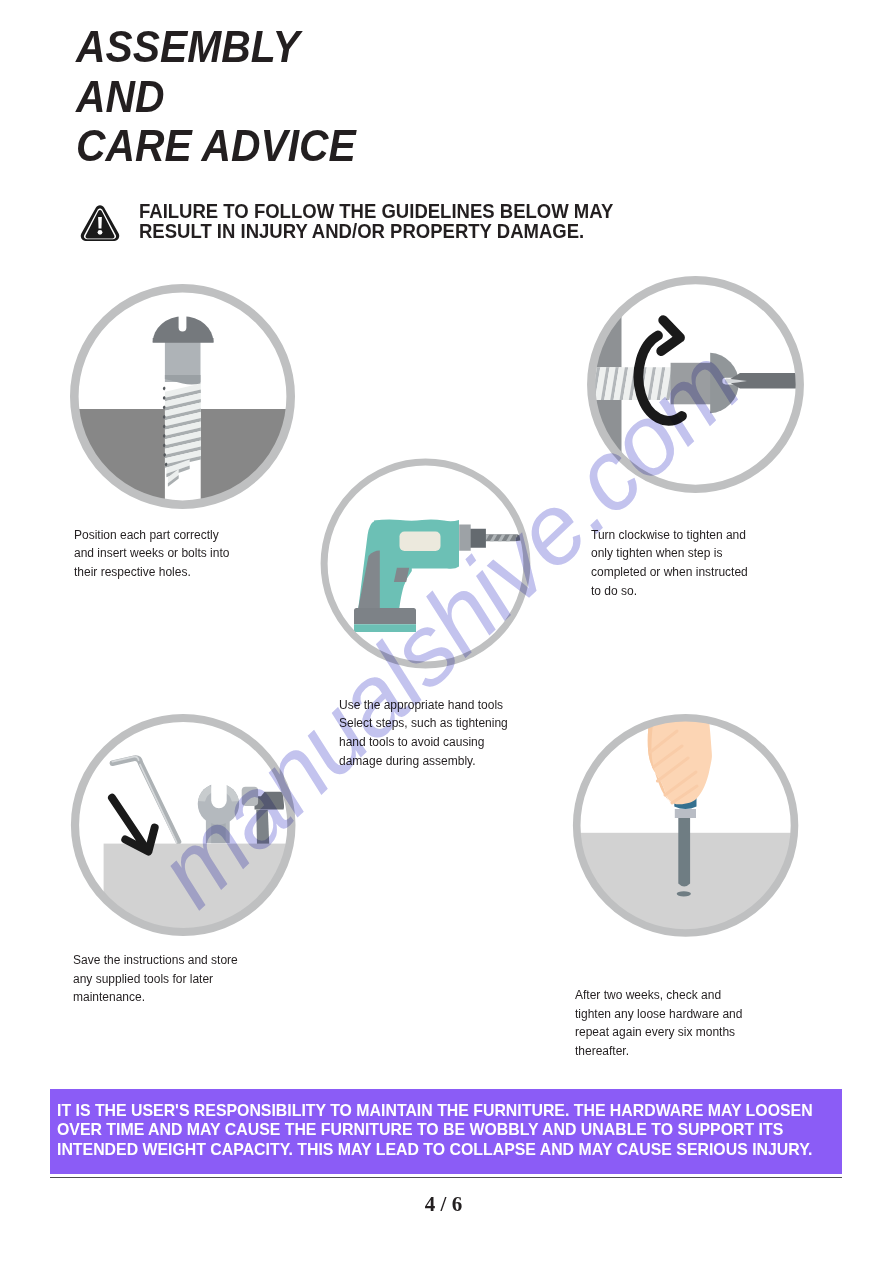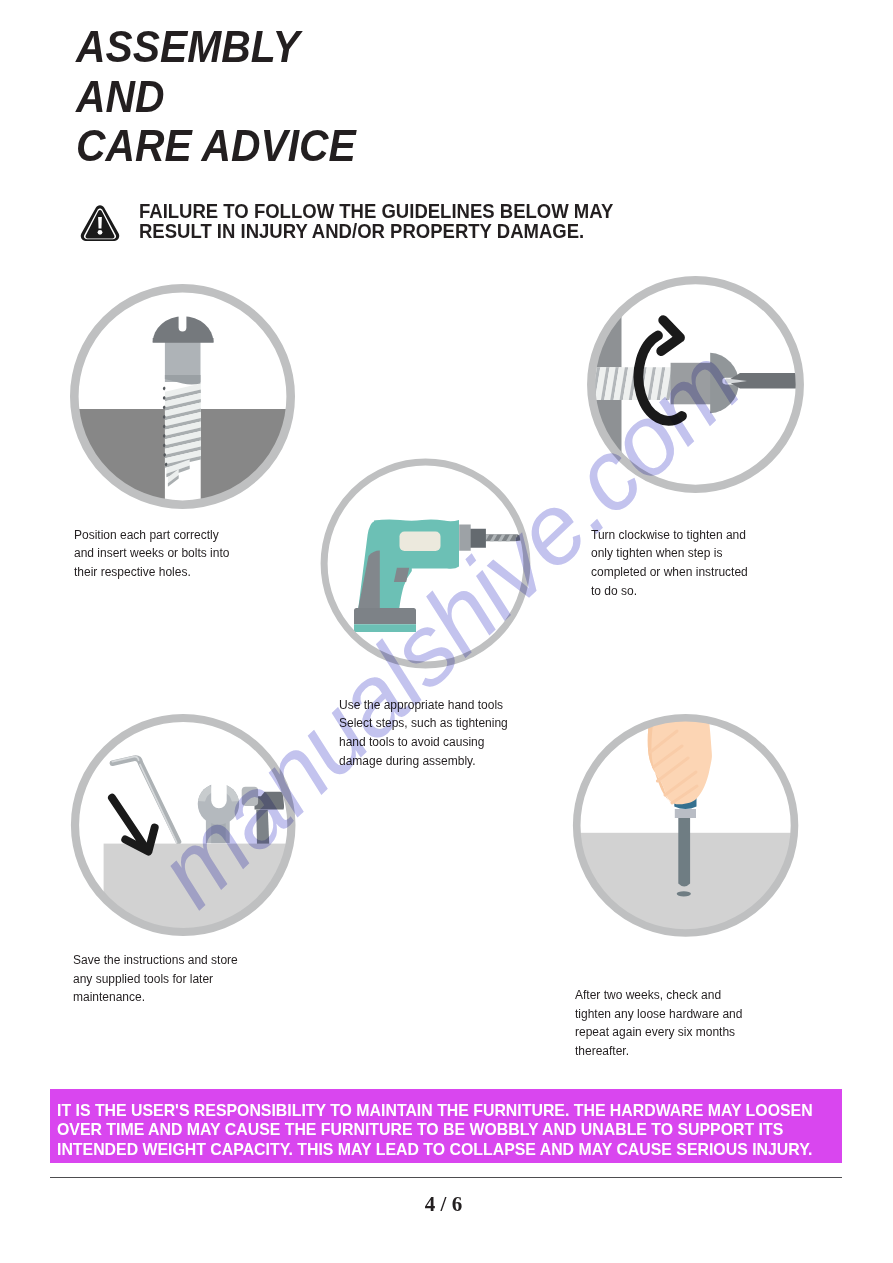--- a/index.html
+++ b/index.html
@@ -26,21 +26,21 @@
   #fig3{left:312.00px;top:450.00px;width:227.00px;height:227.00px;}
   #fig4{left:62.59px;top:706.00px;width:240.50px;height:238.00px;}
   #fig5{left:565.00px;top:705.69px;width:241.19px;height:238.89px;}
   #cap1{left:74px;top:525.5px;width:260px;}
   #cap2{left:591px;top:525.5px;width:260px;}
   #cap3{left:339px;top:695.5px;width:260px;}
   #cap4{left:73px;top:951px;width:260px;}
   #cap5{left:575px;top:951px;width:260px;margin-top:35px;}
 
   
-  #banner{left:50px;top:1089px;width:792px;height:74px;background:#d946ef;}
+  #banner{left:50px;top:1089px;width:792px;height:85px;background:#8b5cf6;}
   #banner-text{position:absolute;left:7.2px;top:11.5px;font-weight:bold;font-size:16.2px;
                line-height:19.5px;color:#fff;white-space:nowrap;
                transform:scaleX(.98);transform-origin:left top;}
   #rule{left:50px;top:1177px;width:792px;height:1px;background:#4d4d4f;}
   #pageno{left:4px;top:1191.5px;width:879px;text-align:center;
           font-family:"Liberation Serif",serif;font-weight:bold;font-size:21px;color:#231f20;}
 
   
   #wm{left:0;top:0;width:893px;height:1263px;pointer-events:none;}
   #wm text{mix-blend-mode:multiply;}

